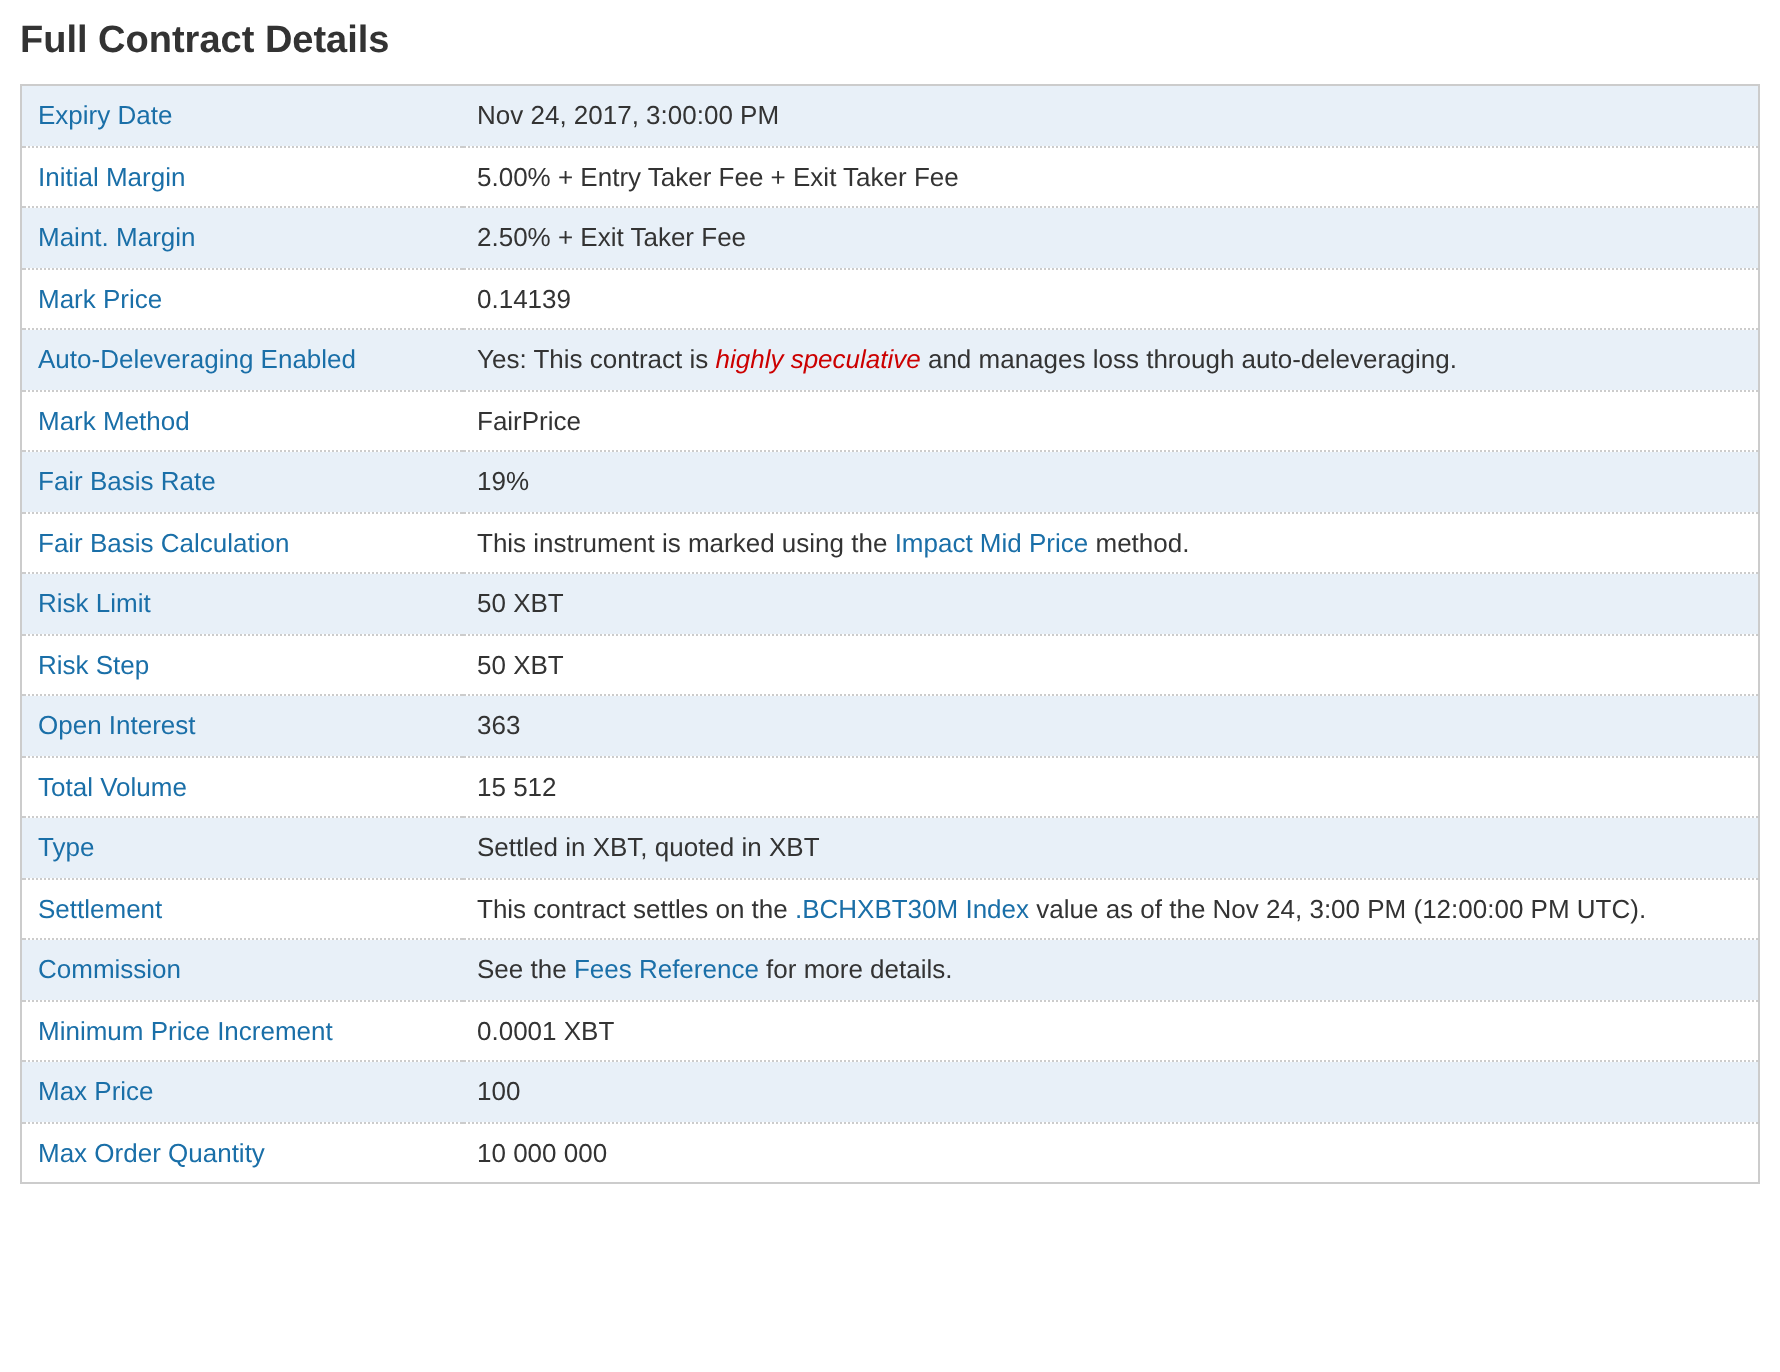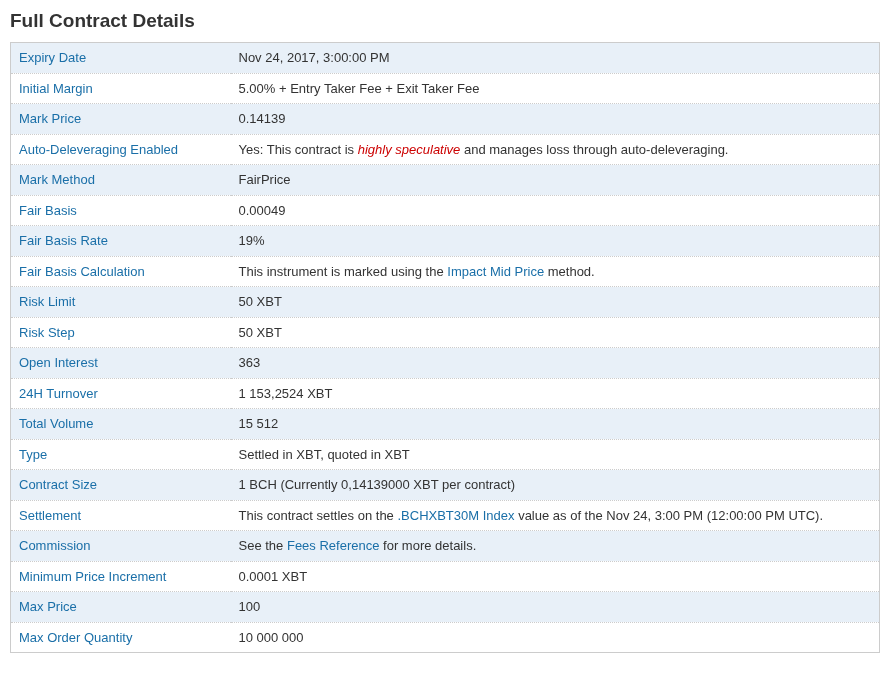--- a/index.html
+++ b/index.html
@@ -60,34 +60,34 @@
   <tbody id="table-body">
       <tr>
         <td>Expiry Date</td>
         <td>Nov 24, 2017, 3:00:00 PM</td>
       </tr>
       <tr>
         <td>Initial Margin</td>
         <td>5.00% + Entry Taker Fee + Exit Taker Fee</td>
       </tr>
       <tr>
+        <td>Maint. Margin</td>
+        <td>2.50% + Exit Taker Fee</td>
+      </tr>
+      <tr>
         <td>Mark Price</td>
         <td>0.14139</td>
       </tr>
       <tr>
         <td>Auto-Deleveraging Enabled</td>
         <td>Yes: This contract is <span class="highlight-red">highly speculative</span> and manages loss through auto-deleveraging.</td>
       </tr>
       <tr>
         <td>Mark Method</td>
         <td>FairPrice</td>
-      </tr>
-      <tr>
-        <td>Fair Basis</td>
-        <td>0.00049</td>
       </tr>
       <tr>
         <td>Fair Basis Rate</td>
         <td>19%</td>
       </tr>
       <tr>
         <td>Fair Basis Calculation</td>
         <td>This instrument is marked using the <a href="#" class="link">Impact Mid Price</a> method.</td>
       </tr>
       <tr>
@@ -96,34 +96,26 @@
       </tr>
       <tr>
         <td>Risk Step</td>
         <td>50 XBT</td>
       </tr>
       <tr>
         <td>Open Interest</td>
         <td>363</td>
       </tr>
       <tr>
-        <td>24H Turnover</td>
-        <td>1 153,2524 XBT</td>
-      </tr>
-      <tr>
         <td>Total Volume</td>
         <td>15 512</td>
       </tr>
       <tr>
         <td>Type</td>
         <td>Settled in XBT, quoted in XBT</td>
-      </tr>
-      <tr>
-        <td>Contract Size</td>
-        <td>1 BCH (Currently 0,14139000 XBT per contract)</td>
       </tr>
       <tr>
         <td>Settlement</td>
         <td>This contract settles on the <a href="#" class="link">.BCHXBT30M Index</a> value as of the Nov 24, 3:00 PM (12:00:00 PM UTC).</td>
       </tr>
       <tr>
         <td>Commission</td>
         <td>See the <a href="#" class="link">Fees Reference</a> for more details.</td>
       </tr>
       <tr>

